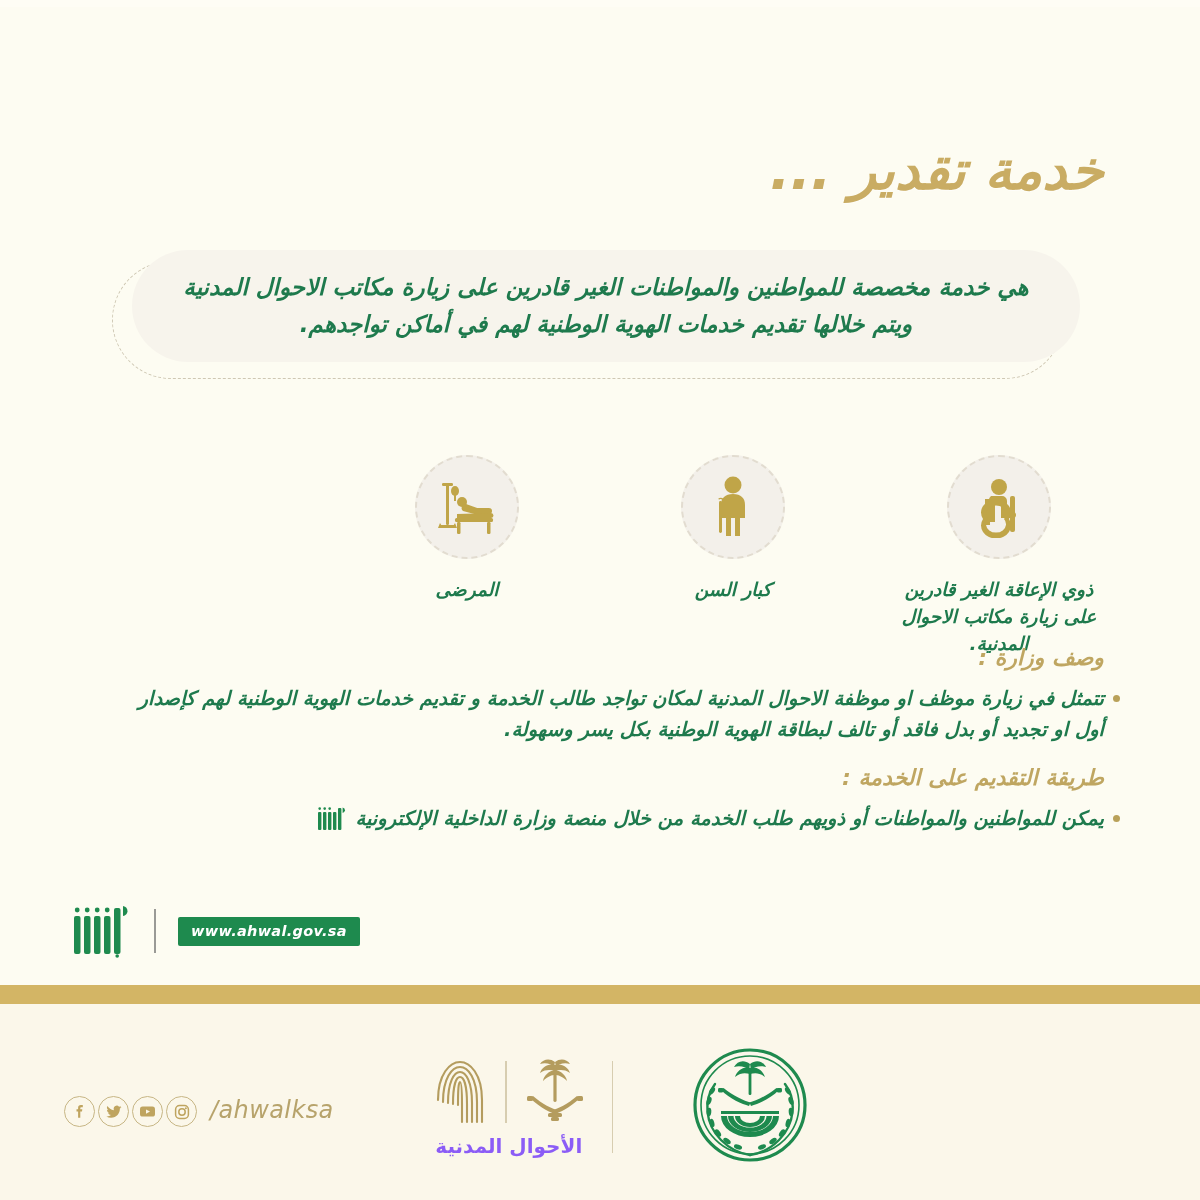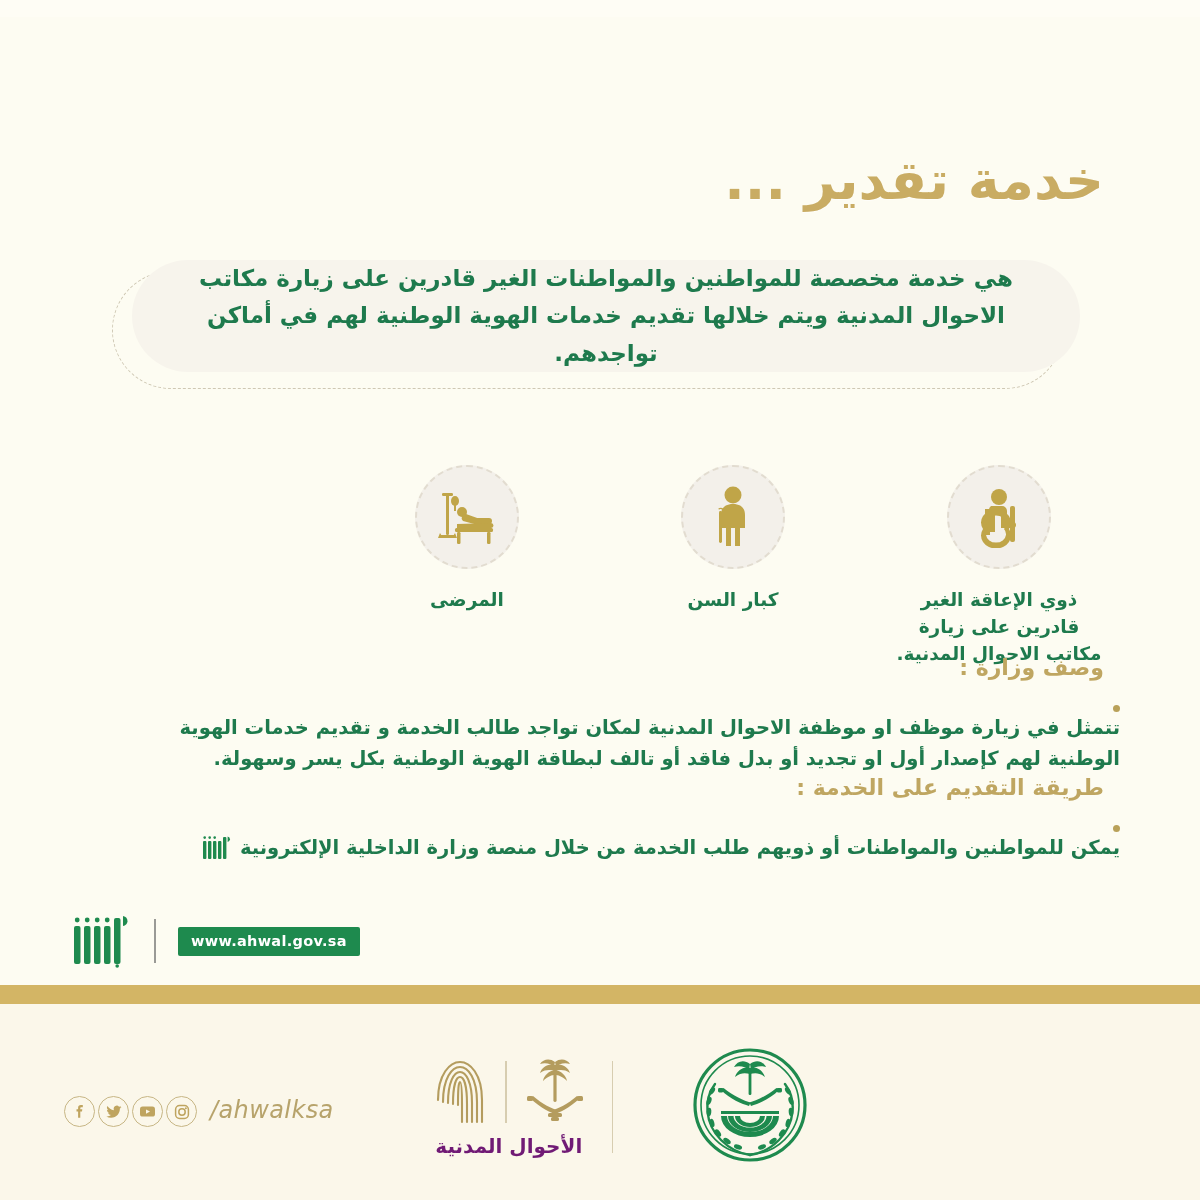--- a/index.html
+++ b/index.html
@@ -15,24 +15,25 @@
   #poster {
     position: relative;
     width: 1200px;
     height: 1200px;
     background: #FEFDF5;
   }
 
   
   .main-panel {
     position: absolute;
-    top: 17px; left: 0;
+    top: 7px; left: 0;
     width: 1200px;
     height: 985px;
     background: #FDFCF2;
+    font-style: italic;
   }
 
   
   .title {
     position: absolute;
     top: 132px;
     right: 96px;
     font-size: 54px;
     font-weight: bold;
     color: #C9AC63;
@@ -127,21 +128,21 @@
     line-height: 1.45;
     direction: rtl;
   }
 
   
   .bullet-block {
     position: absolute;
     right: 80px;
     width: 1010px;
     display: flex;
-    flex-direction: column;
+    flex-direction: row;
     align-items: flex-start;
     direction: rtl;
   }
   #desc-block  { top: 676px; }
   #apply-block { top: 796px; }
 
   .bullet-dot {
     flex: 0 0 auto;
     width: 7px; height: 7px;
     border-radius: 50%;
@@ -262,21 +263,21 @@
   }
   .civil-marks {
     display: flex;
     flex-direction: row;
     align-items: center;
   }
   .civil-name {
     margin-top: 6px;
     font-size: 20px;
     font-weight: bold;
-    color: #701a75;
+    color: #8b5cf6;
     direction: rtl;
   }
   .moi-wrap { margin-left: 52px; }
 </style>
 </head>
 <body>
 
 <div id="poster">
 
   <div class="main-panel">

